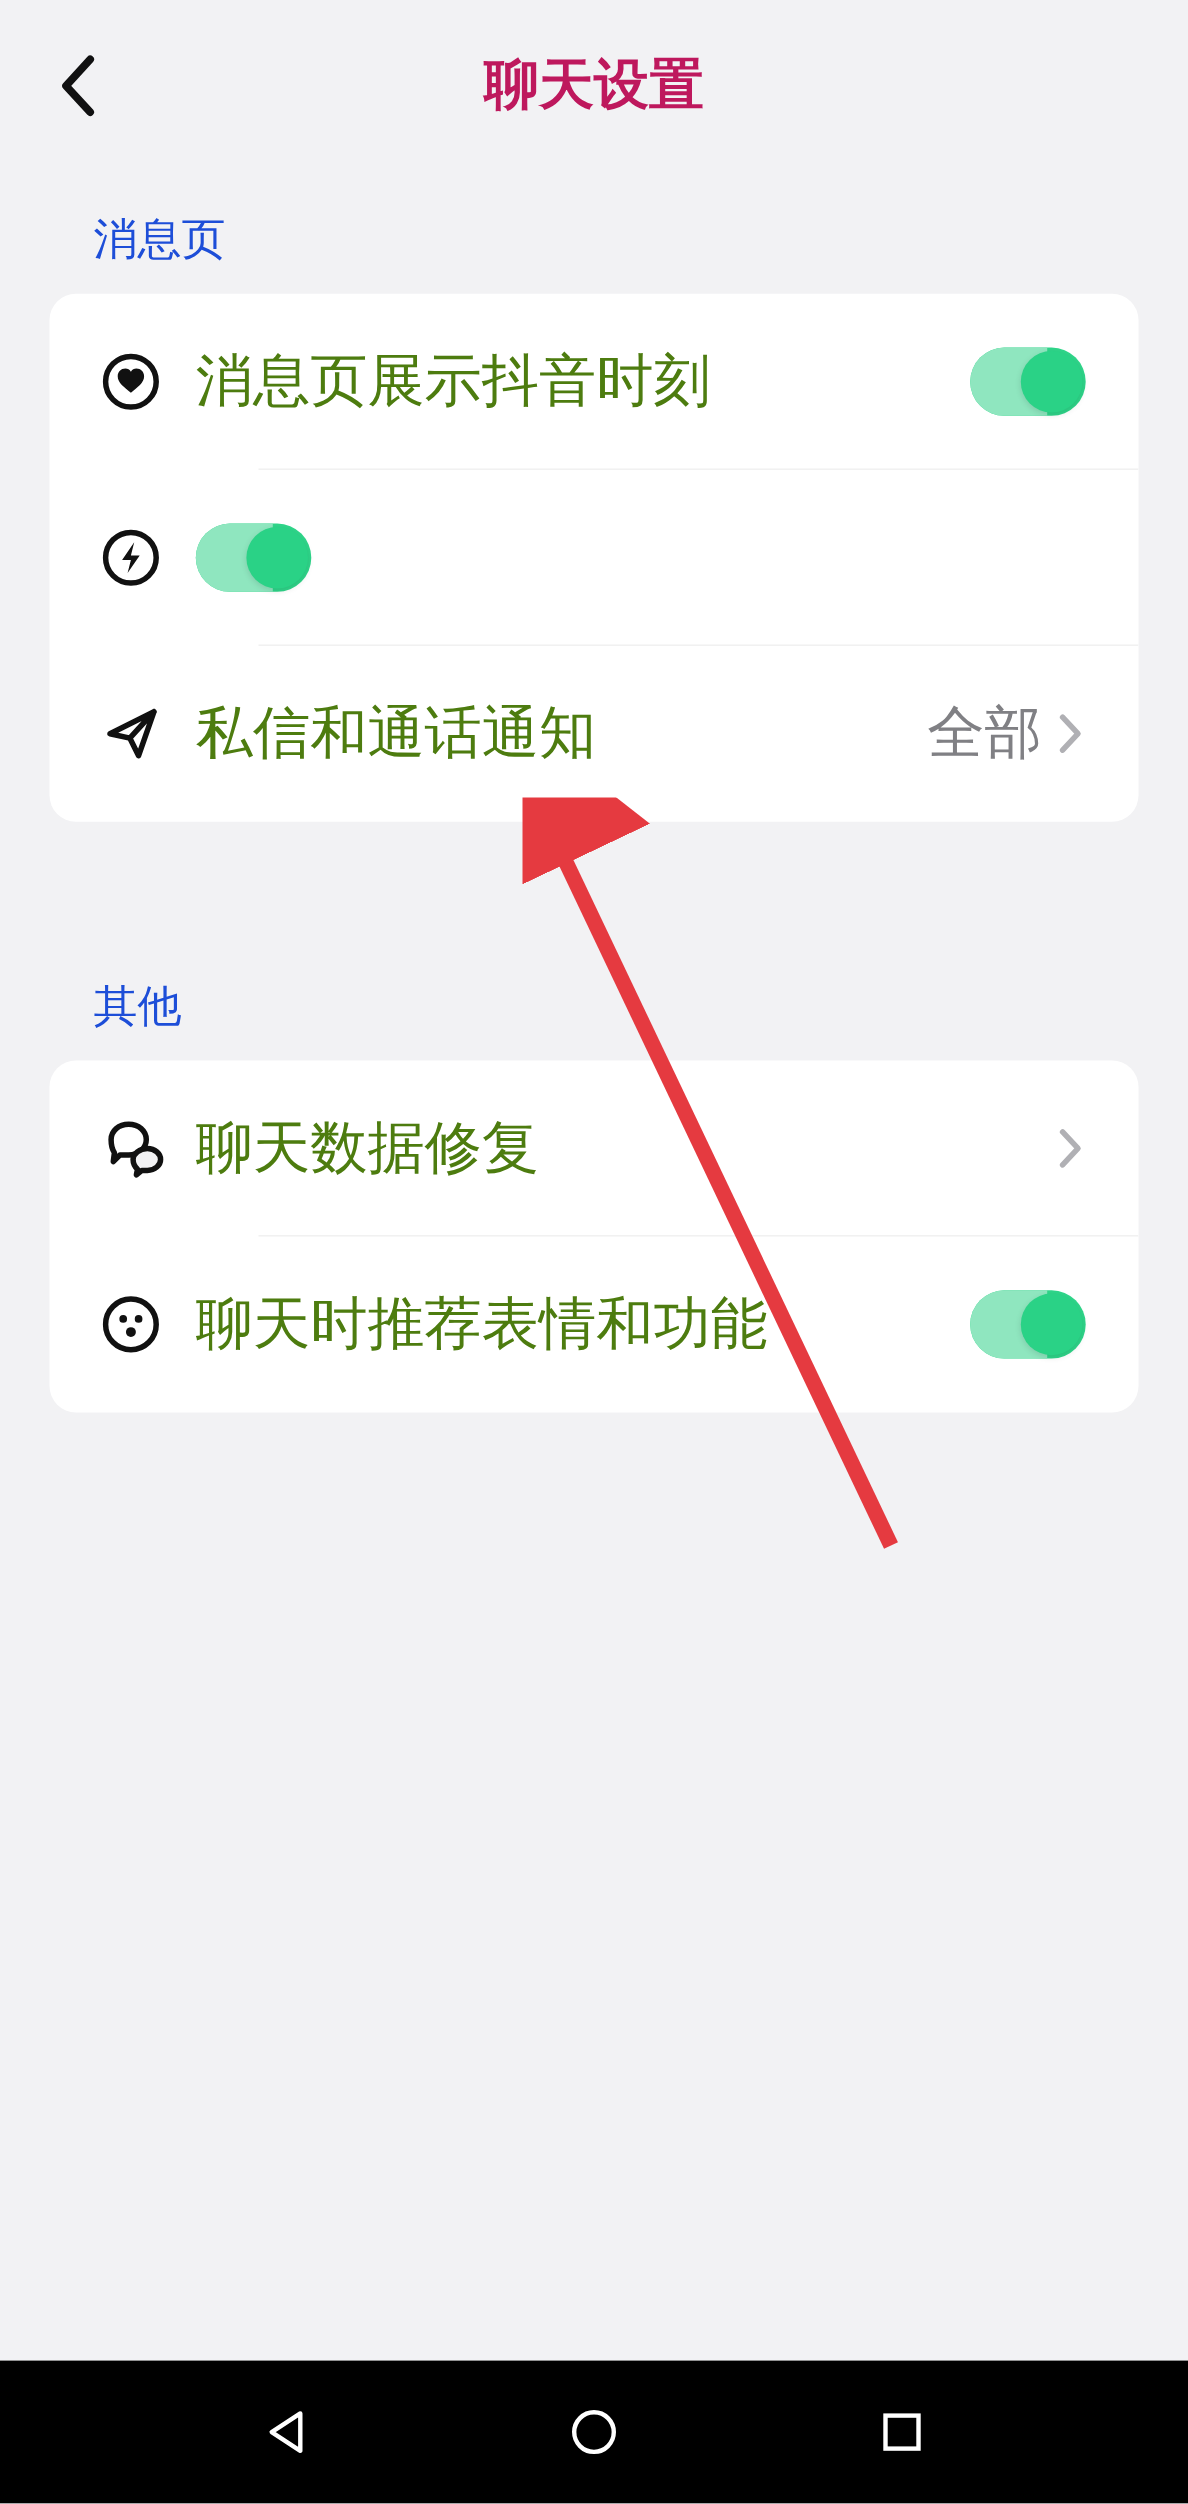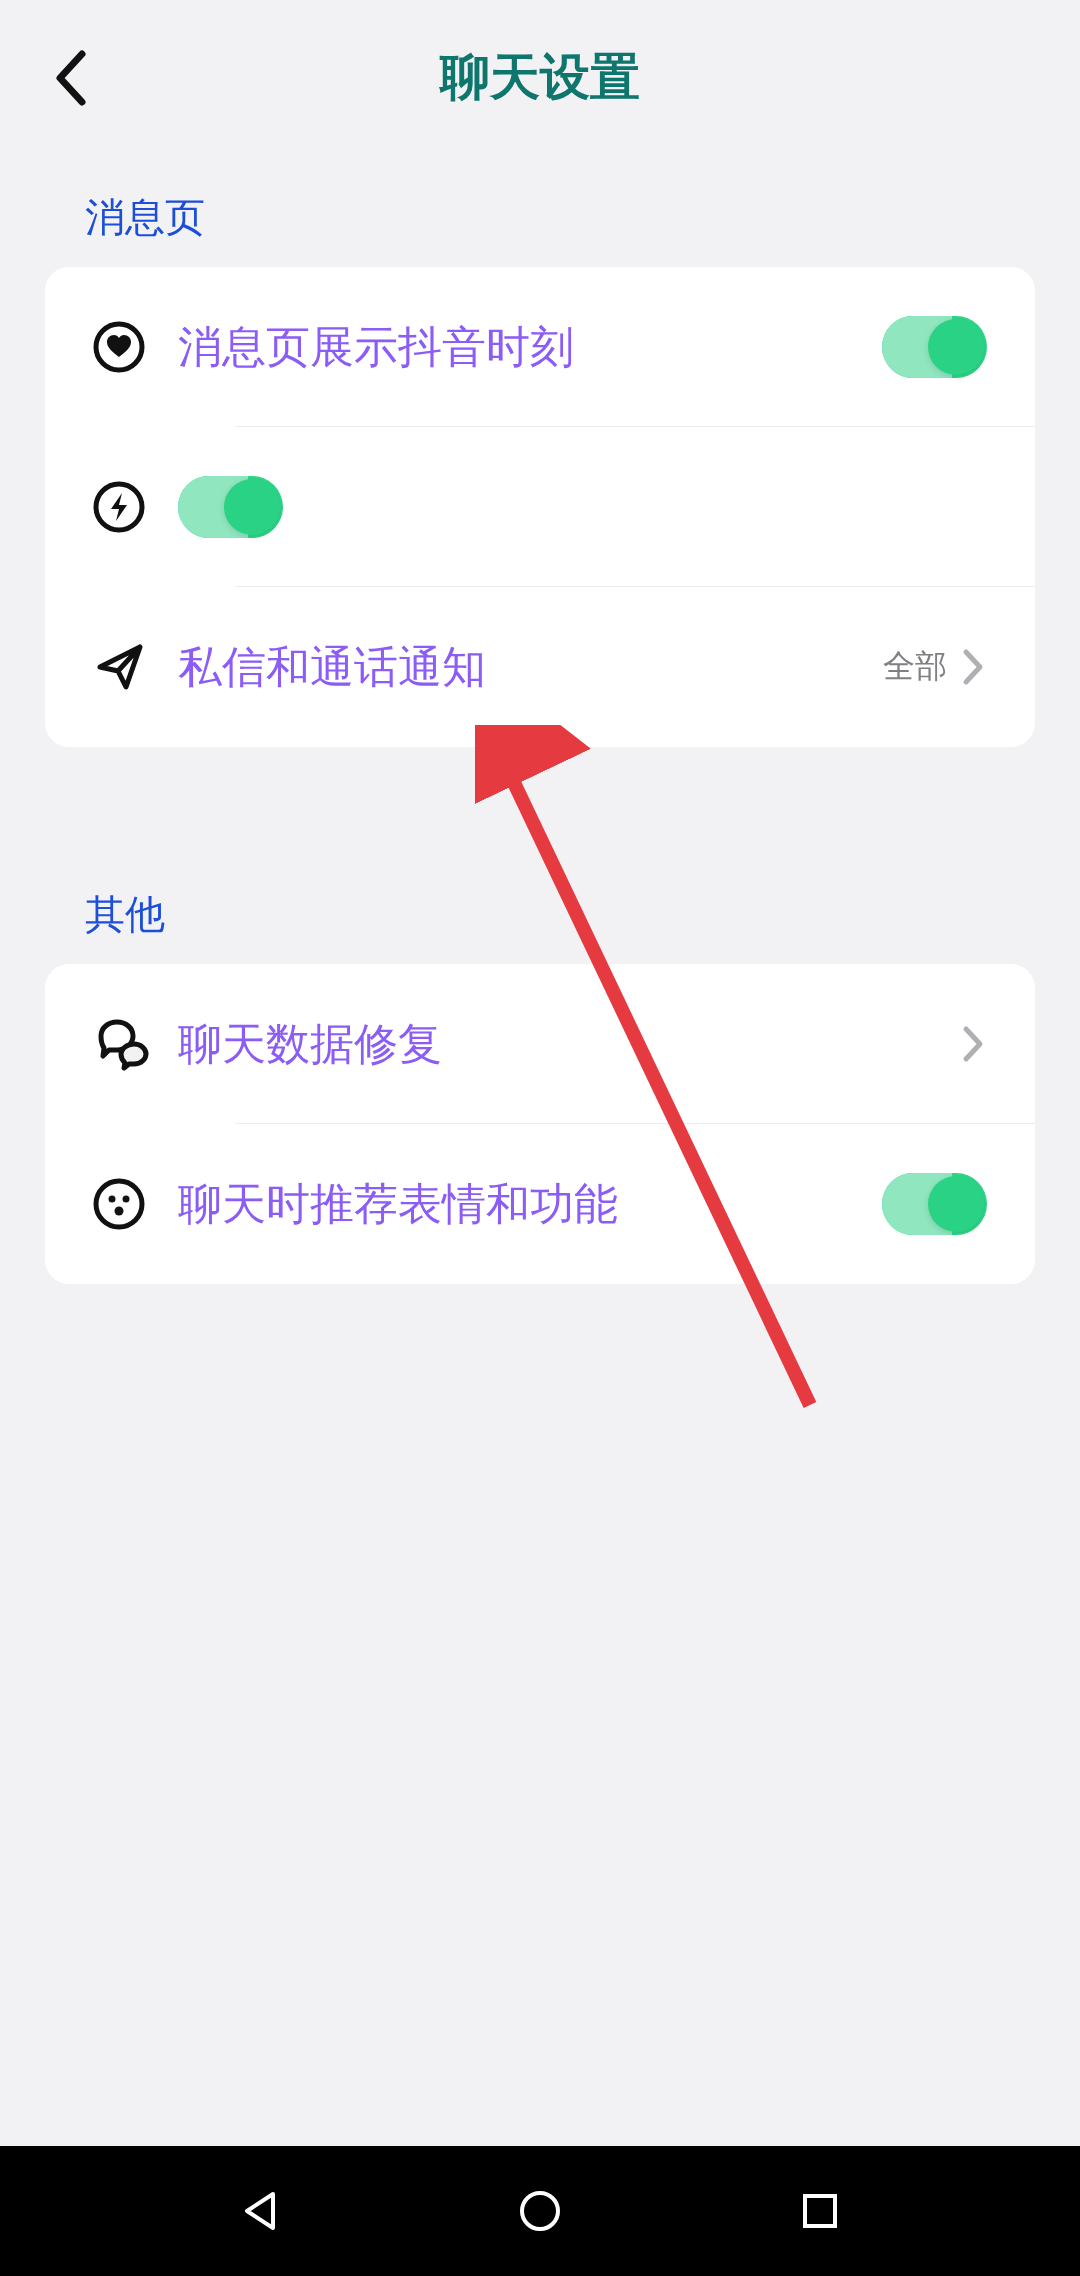--- a/index.html
+++ b/index.html
@@ -18,21 +18,21 @@
     }
     .back-btn {
       width:60px; height:60px;
       display:flex; align-items:center; justify-content:center;
       cursor:pointer;
     }
     .title {
       position:absolute; left:0; right:0;
       text-align:center;
       font-size:50px; font-weight:600;
-      color:#0f766e;
+      color:#be185d;
       pointer-events:none;
     }
 
     .section-header {
       padding:35px 16px 22px 85px;
       font-size:40px; color:#1d4ed8;
     }
 
     .card {
       margin:0 45px;
@@ -51,24 +51,24 @@
       position:absolute;
       left:190px; right:0; bottom:0;
       height:1px; background:#ececec;
     }
     .row-icon {
       width:85px;
       display:flex; align-items:center; justify-content:flex-start;
     }
     .row-label {
       flex:1;
-      font-size:44px; color:#8b5cf6;
+      font-size:52px; color:#4d7c0f;
     }
     .row-value {
-      font-size:32px; color:#808084;
+      font-size:52px; color:#808084;
       margin-right:12px;
     }
 
     .chevron-right {
       width:28px; height:28px;
       display:flex; align-items:center; justify-content:center;
     }
 
     .toggle {
       position:relative;

